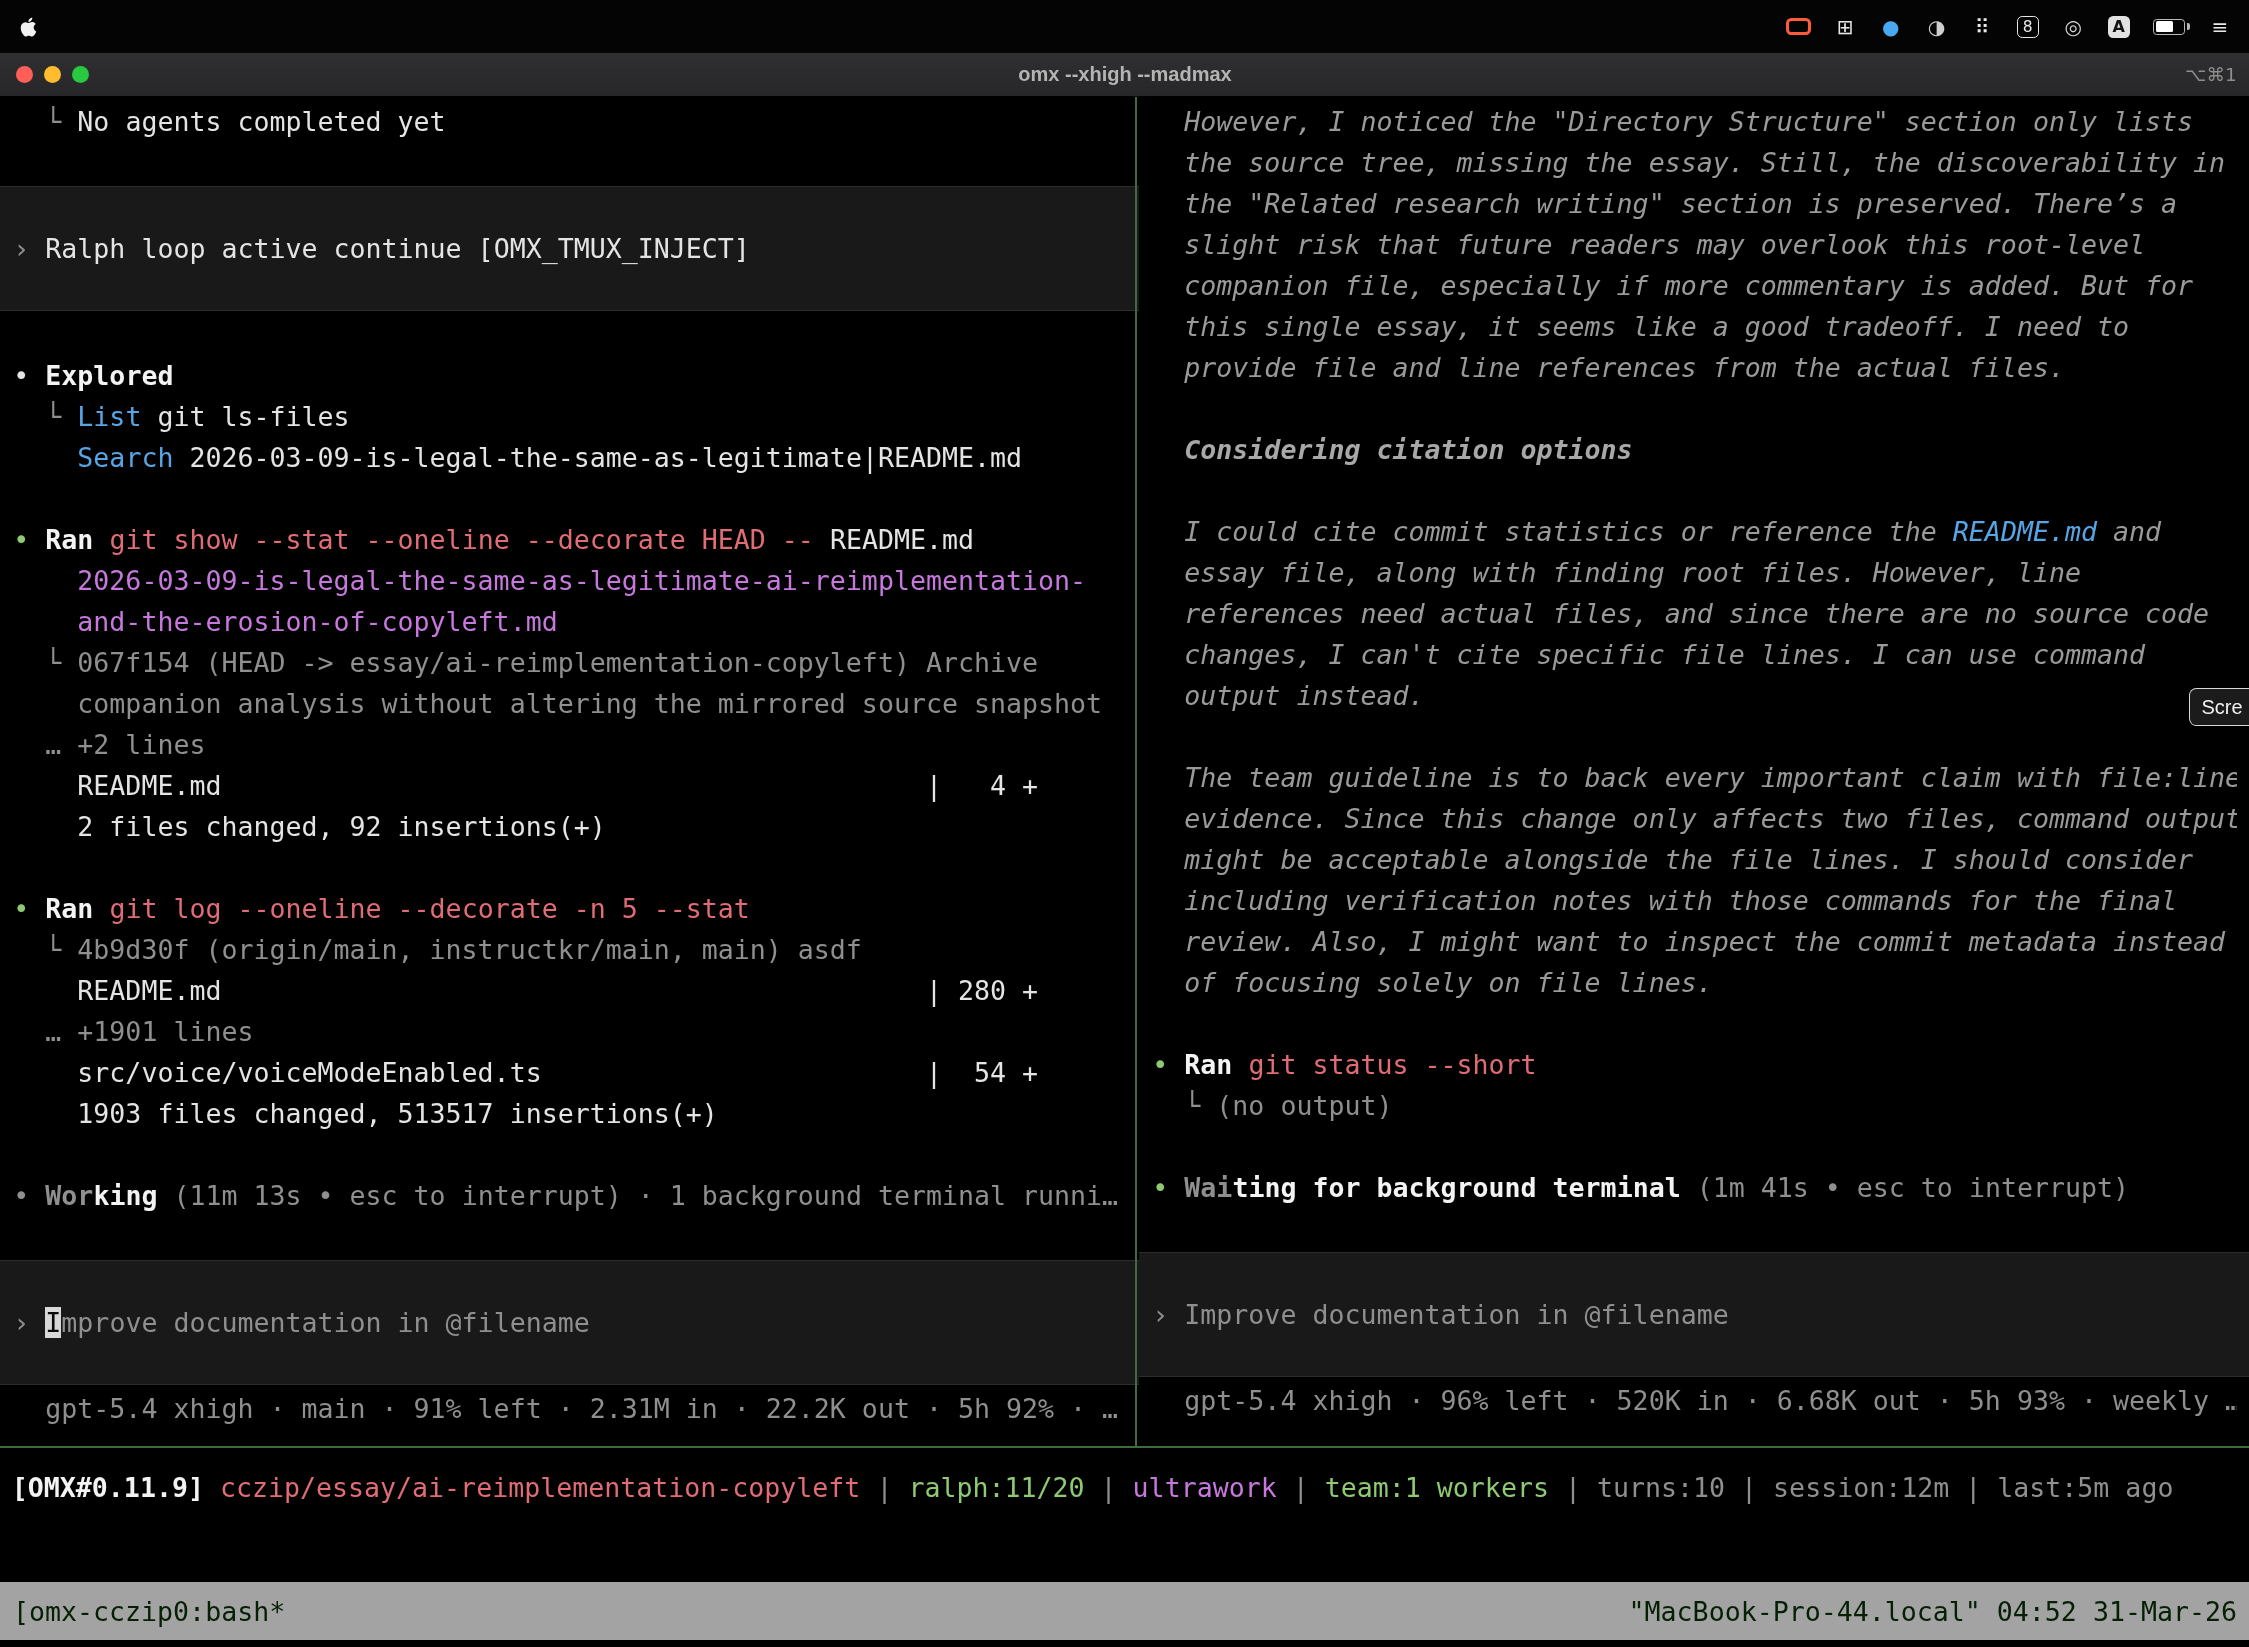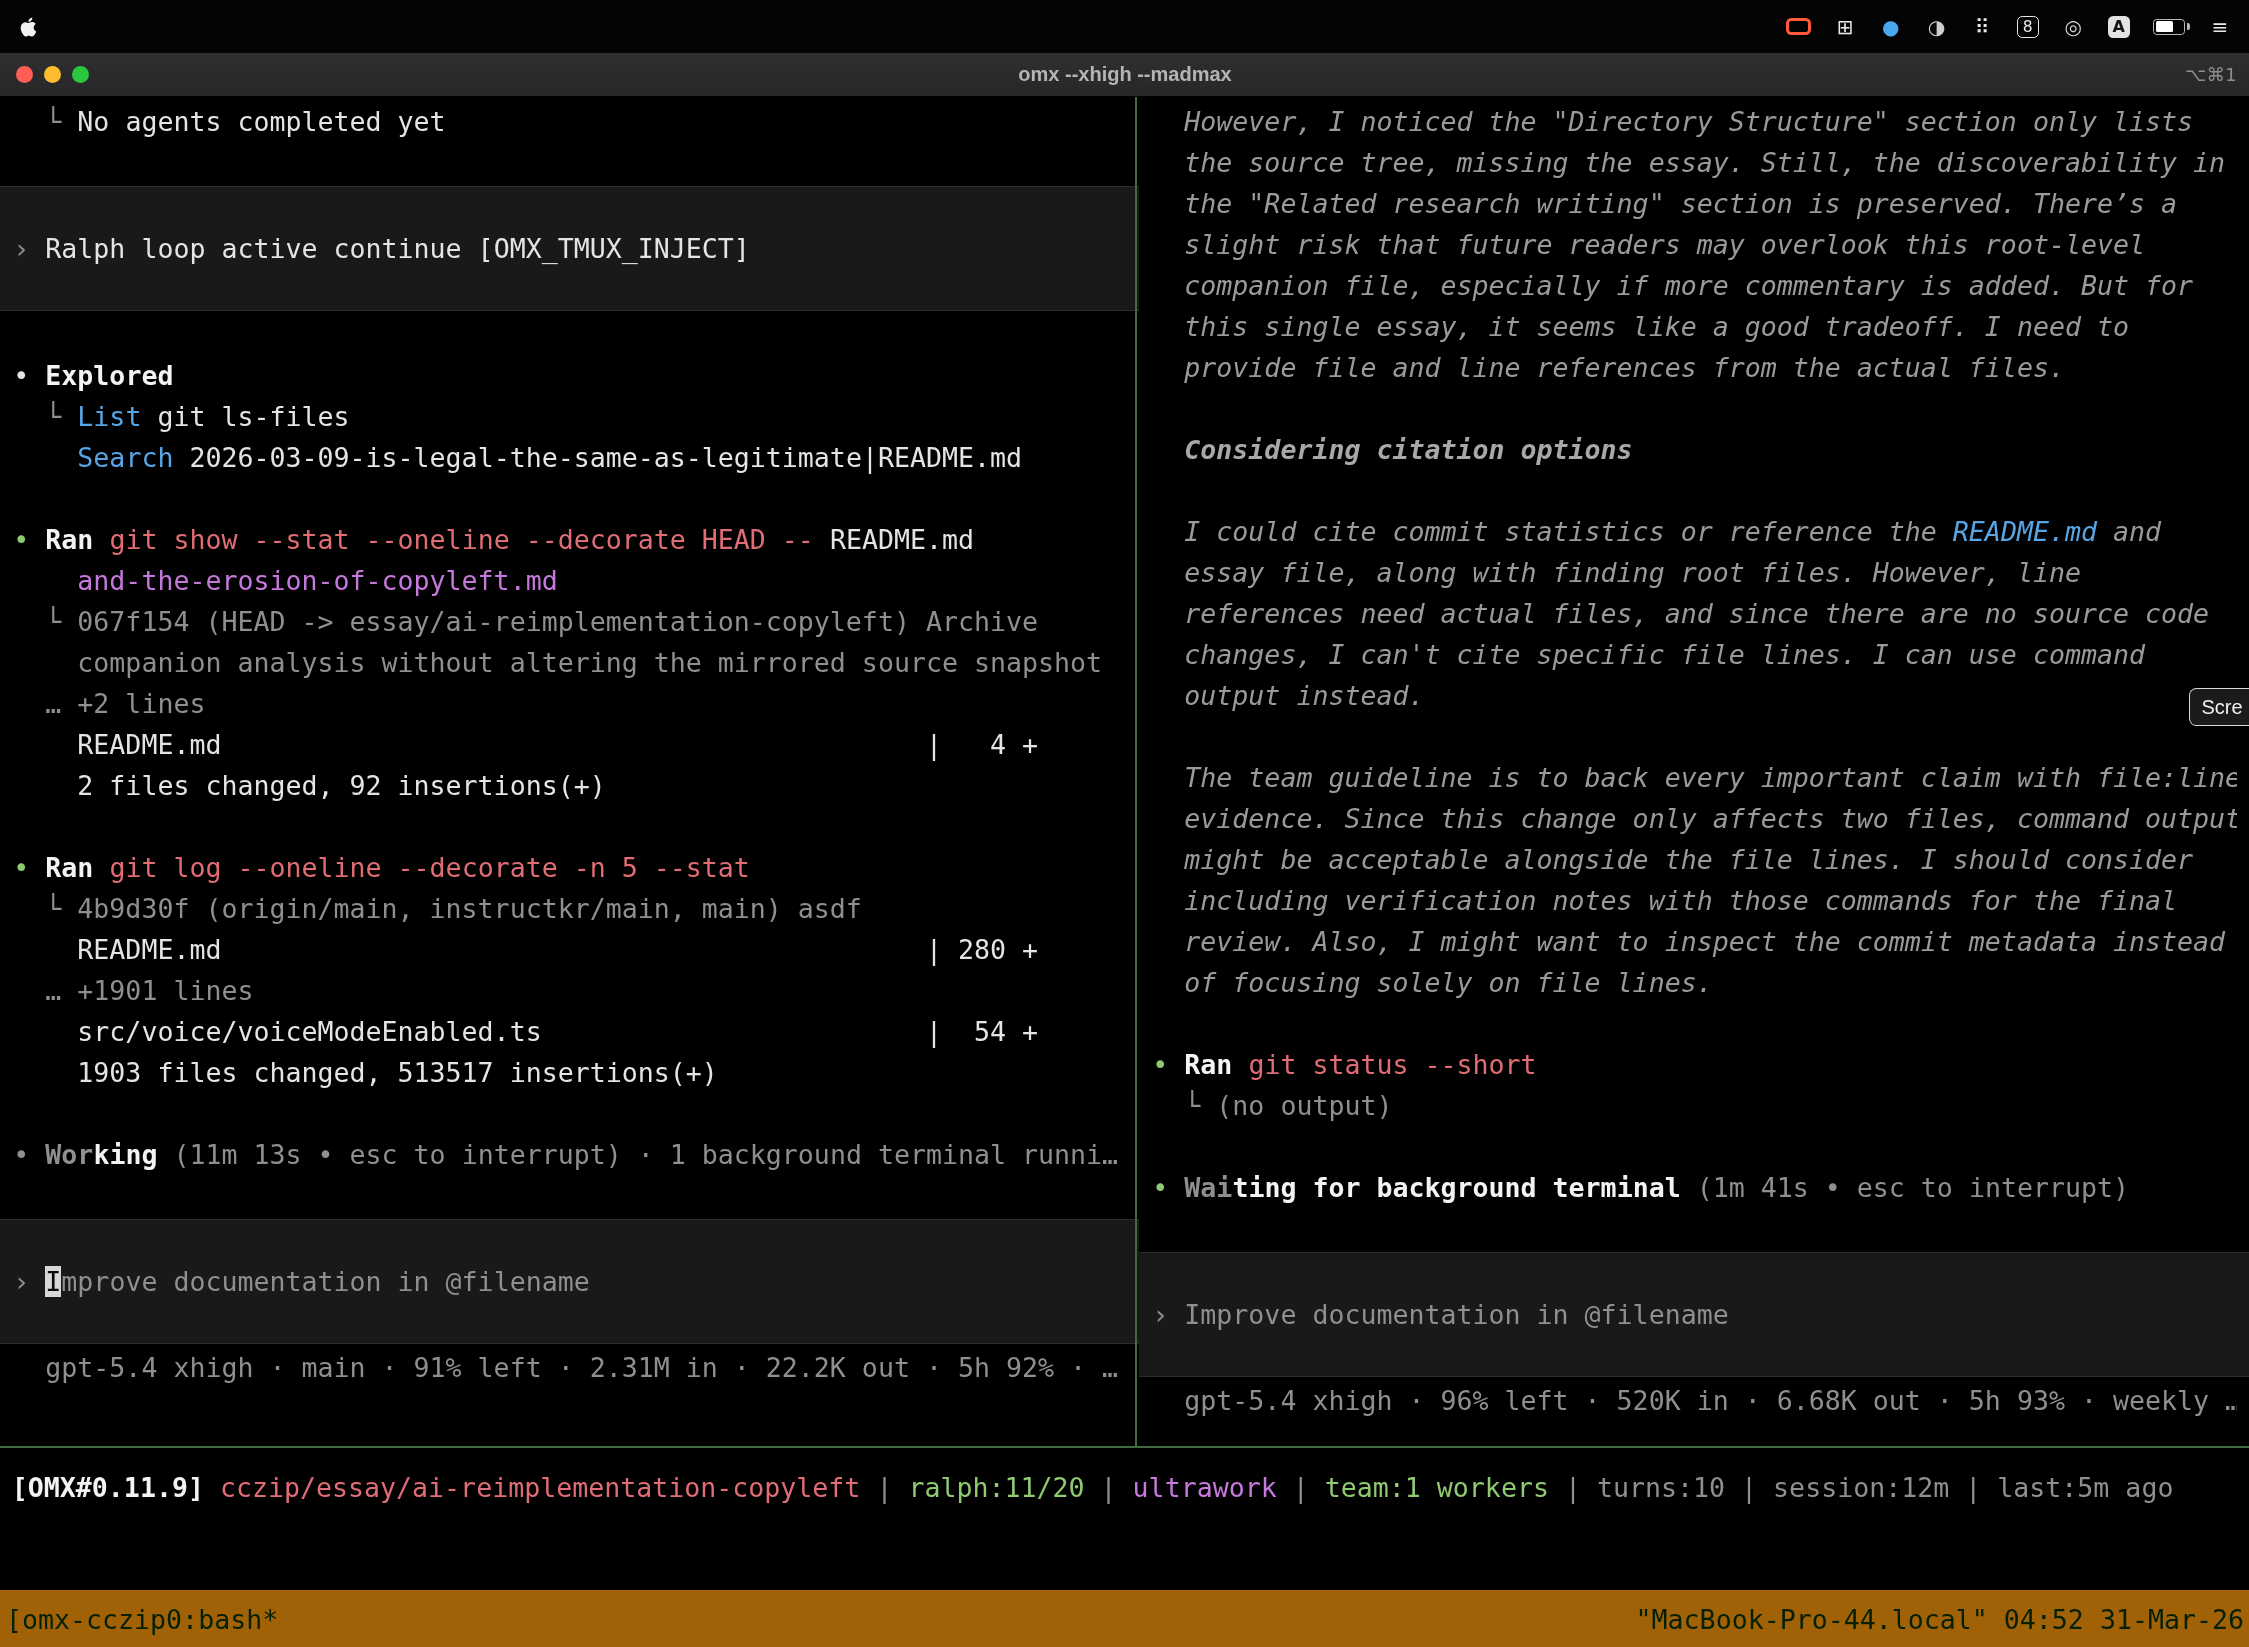--- a/index.html
+++ b/index.html
@@ -86,23 +86,23 @@
   
   .overlay {
     position:absolute; top:591px; right:0; height:38px; z-index:5;
     border:1.5px solid #d8d8d8; border-right:none; border-radius:7.4px 0 0 7.4px;
     background:rgba(28,28,28,.95); color:#f0f0f0; display:flex; align-items:center;
     padding:0 7.4px 0 11.8px; font-size:20px; font-family:"Liberation Sans", sans-serif;
   }
 
   
   .tmuxbar {
-    position:absolute; left:0; right:0; bottom:0; height:58px; background:#a16207;
+    position:absolute; left:0; right:0; bottom:8px; height:58px; background:#a3a3a3;
     display:flex; align-items:center; justify-content:space-between;
-    padding:0 6px; font-size:26.6px; color:#052005; white-space:pre;
+    padding:0 13px; font-size:26.6px; color:#052005; white-space:pre;
   }
 </style>
 </head>
 <body>
 
 <div class="menubar">
   <span class="apple">
     <svg width="19" height="22" viewBox="0 0 24 24" fill="#f2f2f2" aria-hidden="true">
       <path d="M12.152 6.896c-.948 0-2.415-1.078-3.96-1.04-2.04.027-3.91 1.183-4.961 3.014-2.117 3.675-.546 9.103 1.519 12.09 1.013 1.454 2.208 3.09 3.792 3.03 1.52-.065 2.09-.987 3.935-.987 1.831 0 2.35.987 3.96.948 1.637-.026 2.676-1.48 3.676-2.948 1.156-1.688 1.636-3.325 1.662-3.415-.039-.013-3.182-1.221-3.22-4.857-.026-3.04 2.48-4.494 2.597-4.559-1.429-2.09-3.623-2.324-4.39-2.376-2-.156-3.675 1.09-4.61 1.09zM15.53 3.83c.843-1.012 1.4-2.427 1.245-3.83-1.207.052-2.662.805-3.532 1.818-.78.896-1.454 2.338-1.273 3.714 1.338.104 2.715-.688 3.56-1.701"></path>
     </svg>
@@ -139,20 +139,21 @@
       <div class="trow"></div>
       <div class="tbox">
         <div class="trow"><span class="seg-dim">› </span><span class="seg-fg">Ralph loop active continue [OMX_TMUX_INJECT]</span></div>
       </div>
       <div class="trow"></div>
       <div class="trow"><span class="seg-fg">• </span><span class="seg-bold">Explored</span></div>
       <div class="trow"><span class="seg-dim">  └ </span><span class="seg-blue">List</span><span class="seg-fg"> git ls-files</span></div>
       <div class="trow"><span class="seg-fg">    </span><span class="seg-blue">Search</span><span class="seg-fg"> 2026-03-09-is-legal-the-same-as-legitimate|README.md</span></div>
       <div class="trow"></div>
       <div class="trow"><span class="seg-green">• </span><span class="seg-bold">Ran</span><span class="seg-fg"> </span><span class="seg-red">git show --stat --oneline --decorate HEAD -- </span><span class="seg-fg">README.md</span></div>
+      <div class="trow"><span class="seg-purple">    2026-03-09-is-legal-the-same-as-legitimate-ai-reimplementation-</span></div>
       <div class="trow"><span class="seg-purple">    and-the-erosion-of-copyleft.md</span></div>
       <div class="trow"><span class="seg-dim">  └ 067f154 (HEAD -&gt; essay/ai-reimplementation-copyleft) Archive</span></div>
       <div class="trow"><span class="seg-dim">    companion analysis without altering the mirrored source snapshot</span></div>
       <div class="trow"><span class="seg-dim">  … +2 lines</span></div>
       <div class="trow"><span class="seg-fg">    README.md                                            |   4 +</span></div>
       <div class="trow"><span class="seg-fg">    2 files changed, 92 insertions(+)</span></div>
       <div class="trow"></div>
       <div class="trow"><span class="seg-green">• </span><span class="seg-bold">Ran</span><span class="seg-fg"> </span><span class="seg-red">git log --oneline --decorate -n 5 --stat</span></div>
       <div class="trow"><span class="seg-dim">  └ 4b9d30f (origin/main, instructkr/main, main) asdf</span></div>
       <div class="trow"><span class="seg-fg">    README.md                                            | 280 +</span></div>

